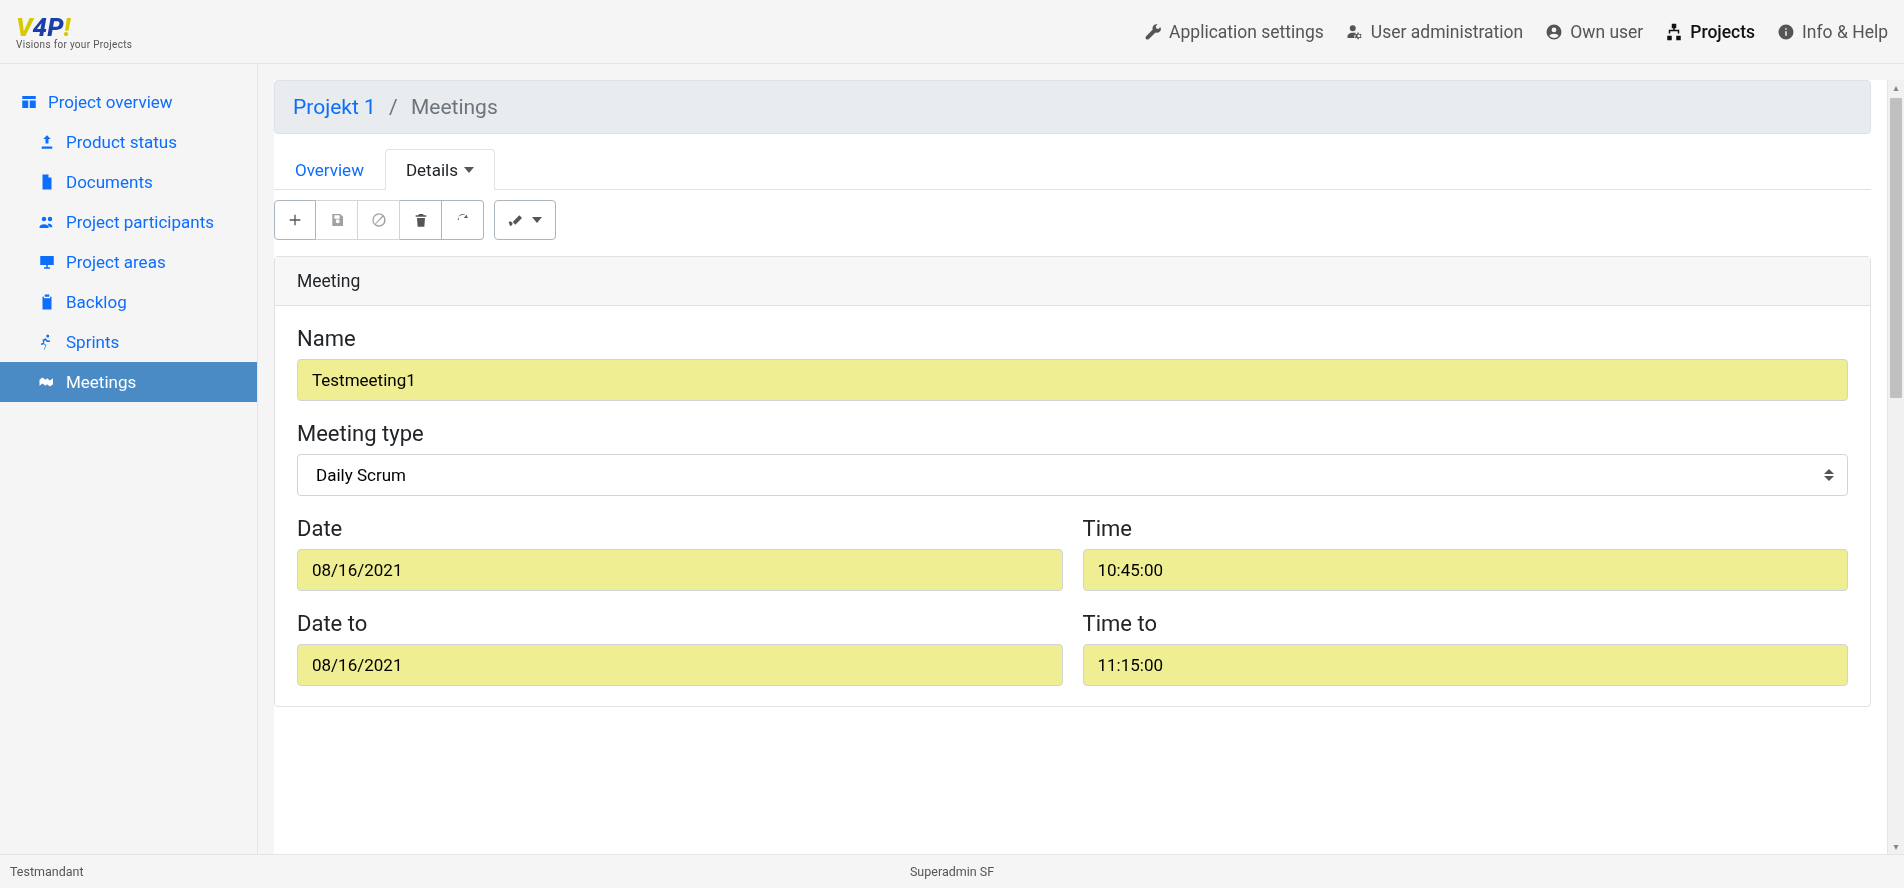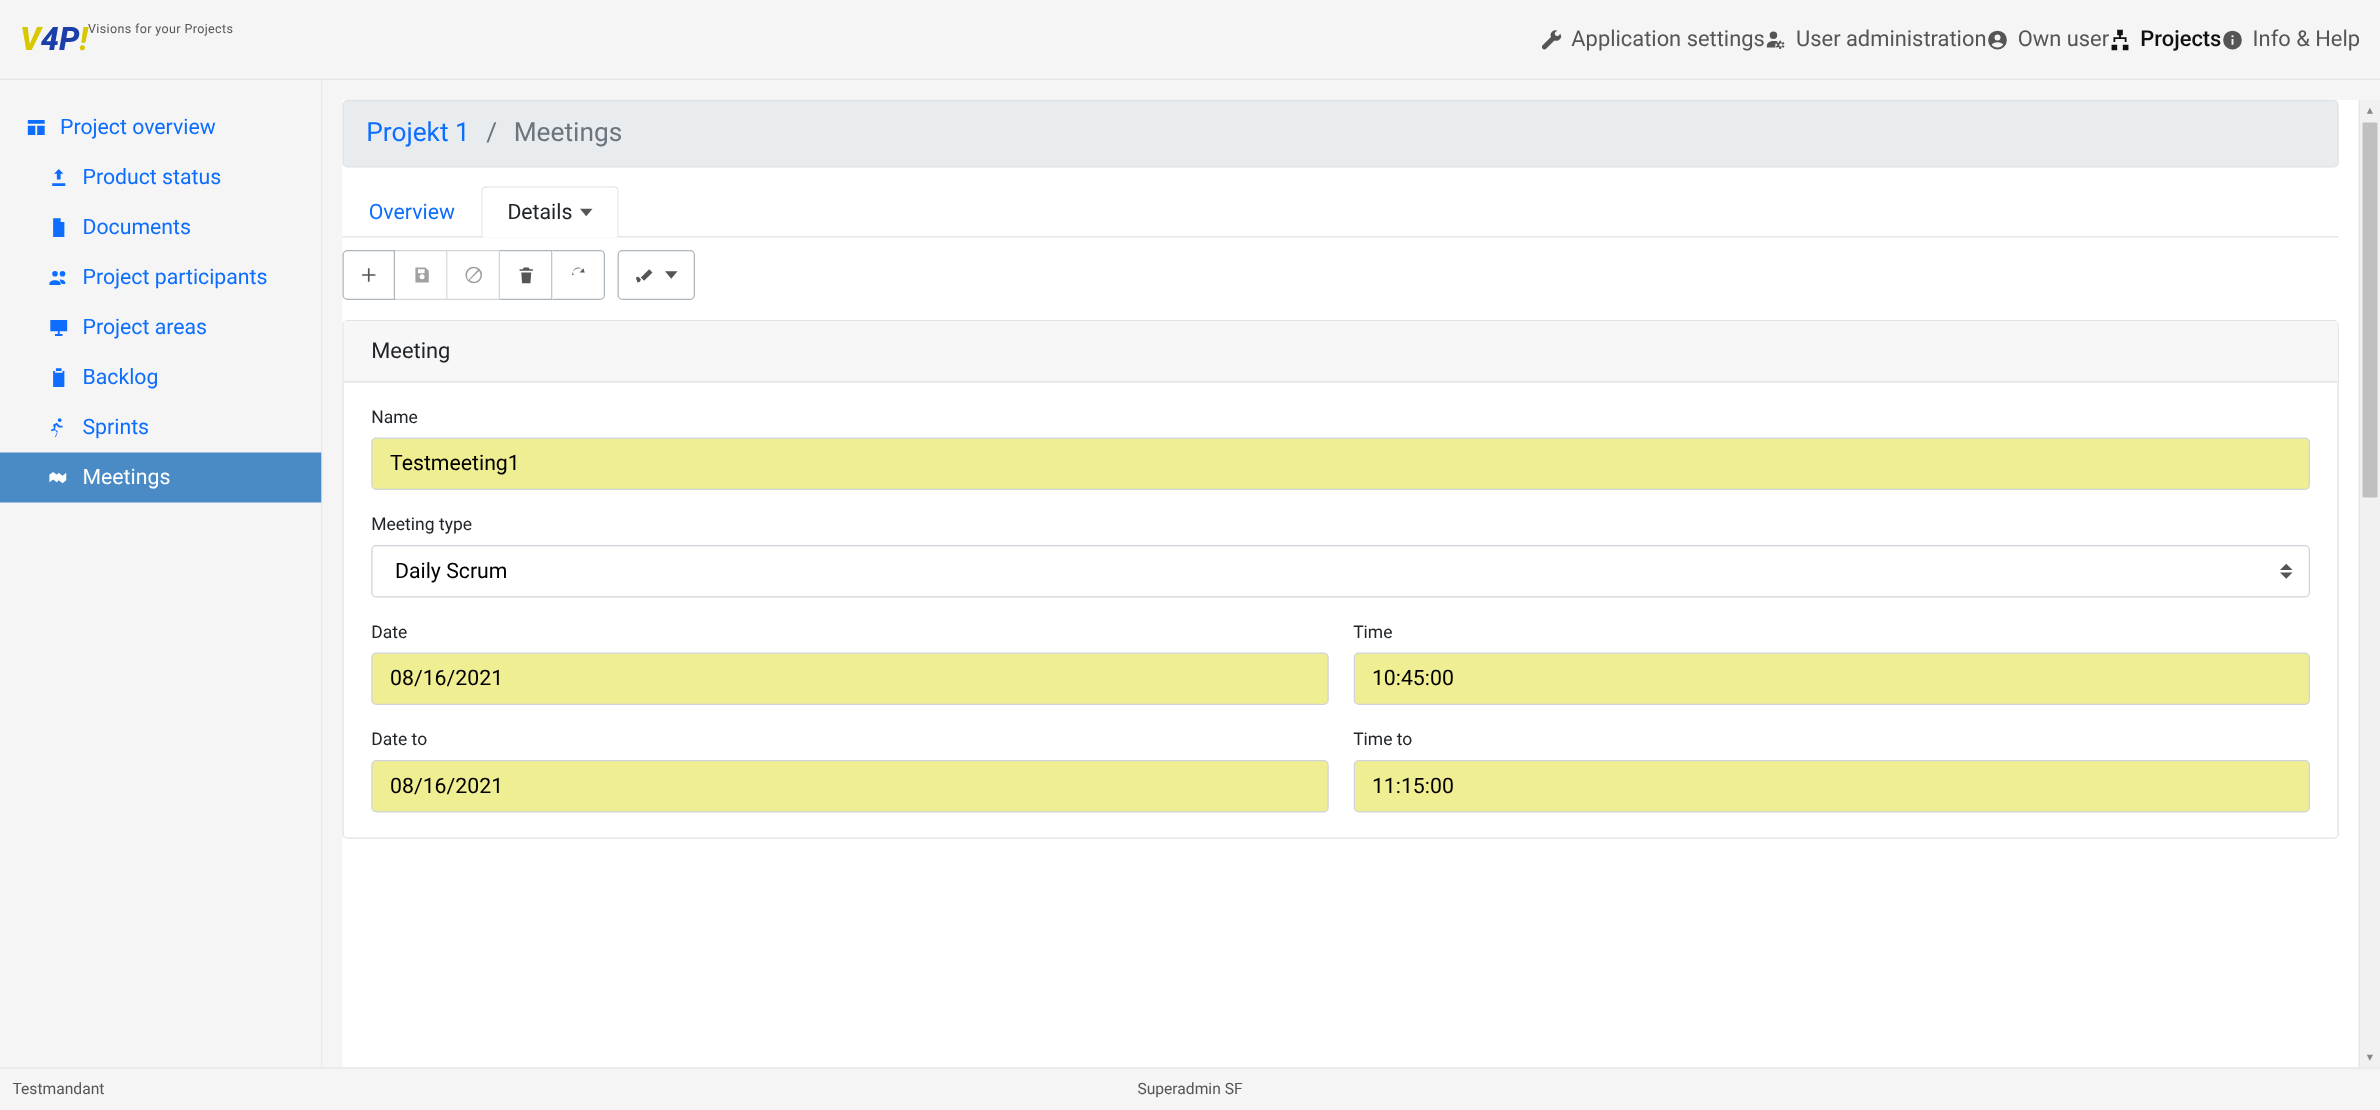--- a/index.html
+++ b/index.html
@@ -27,29 +27,29 @@
   }
   
   .topbar {
     height: 64px;
     display: flex;
     align-items: center;
     padding: 0 16px;
     background: #f5f5f5;
     border-bottom: 1px solid #e5e5e5;
   }
-  .logo-box { display:flex; flex-direction:row; line-height:1; }
+  .logo-box { display:flex; flex-direction:column; line-height:1; }
   .logo-main { font-weight:800; font-size:26px; font-style:italic; }
   .logo-main .v { color:#d8c800; }
   .logo-main .four { color:#1c3ea8; }
   .logo-main .p { color:#1c3ea8; }
   .logo-main .ex { color:#d8c800; }
   .logo-sub { font-size:10px; color:#555; letter-spacing:0.3px;}
   .top-spacer { flex: 1; }
-  .topnav { display:flex; align-items:flex-end; }
+  .topnav { display:flex; gap: 22px; align-items:flex-end; }
   .topnav a { color:#555; text-decoration:none; display:flex; align-items:center; gap:7px; font-size:17.5px; }
   .topnav a.active { color:#111; font-weight:500; }
   .topnav svg { width:18px; height:18px; fill:#555; }
   .topnav a.active svg { fill:#111; }
 
   
   .layout { flex:1; display:flex; min-height:0; }
   .sidebar {
     width: 258px;
     background:#f5f5f5;
@@ -155,21 +155,21 @@
     border-radius:4px;
     margin-right:16px;
   }
   .card-header {
     background:#f7f7f7;
     border-bottom:1px solid var(--border-gray);
     padding:14px 22px;
     font-size:17.5px;
   }
   .card-body { padding: 20px 22px; }
-  .form-label { font-size:14px; margin-bottom:8px; display:block; }
+  .form-label { font-size:22px; margin-bottom:8px; display:block; }
   .form-control {
     width:100%;
     border:1px solid #ced4da;
     border-radius:4px;
     padding:10px 14px;
     font-size:17px;
     font-family:inherit;
     background:#fff;
   }
   .form-control.hl { background: var(--highlight-yellow); }

